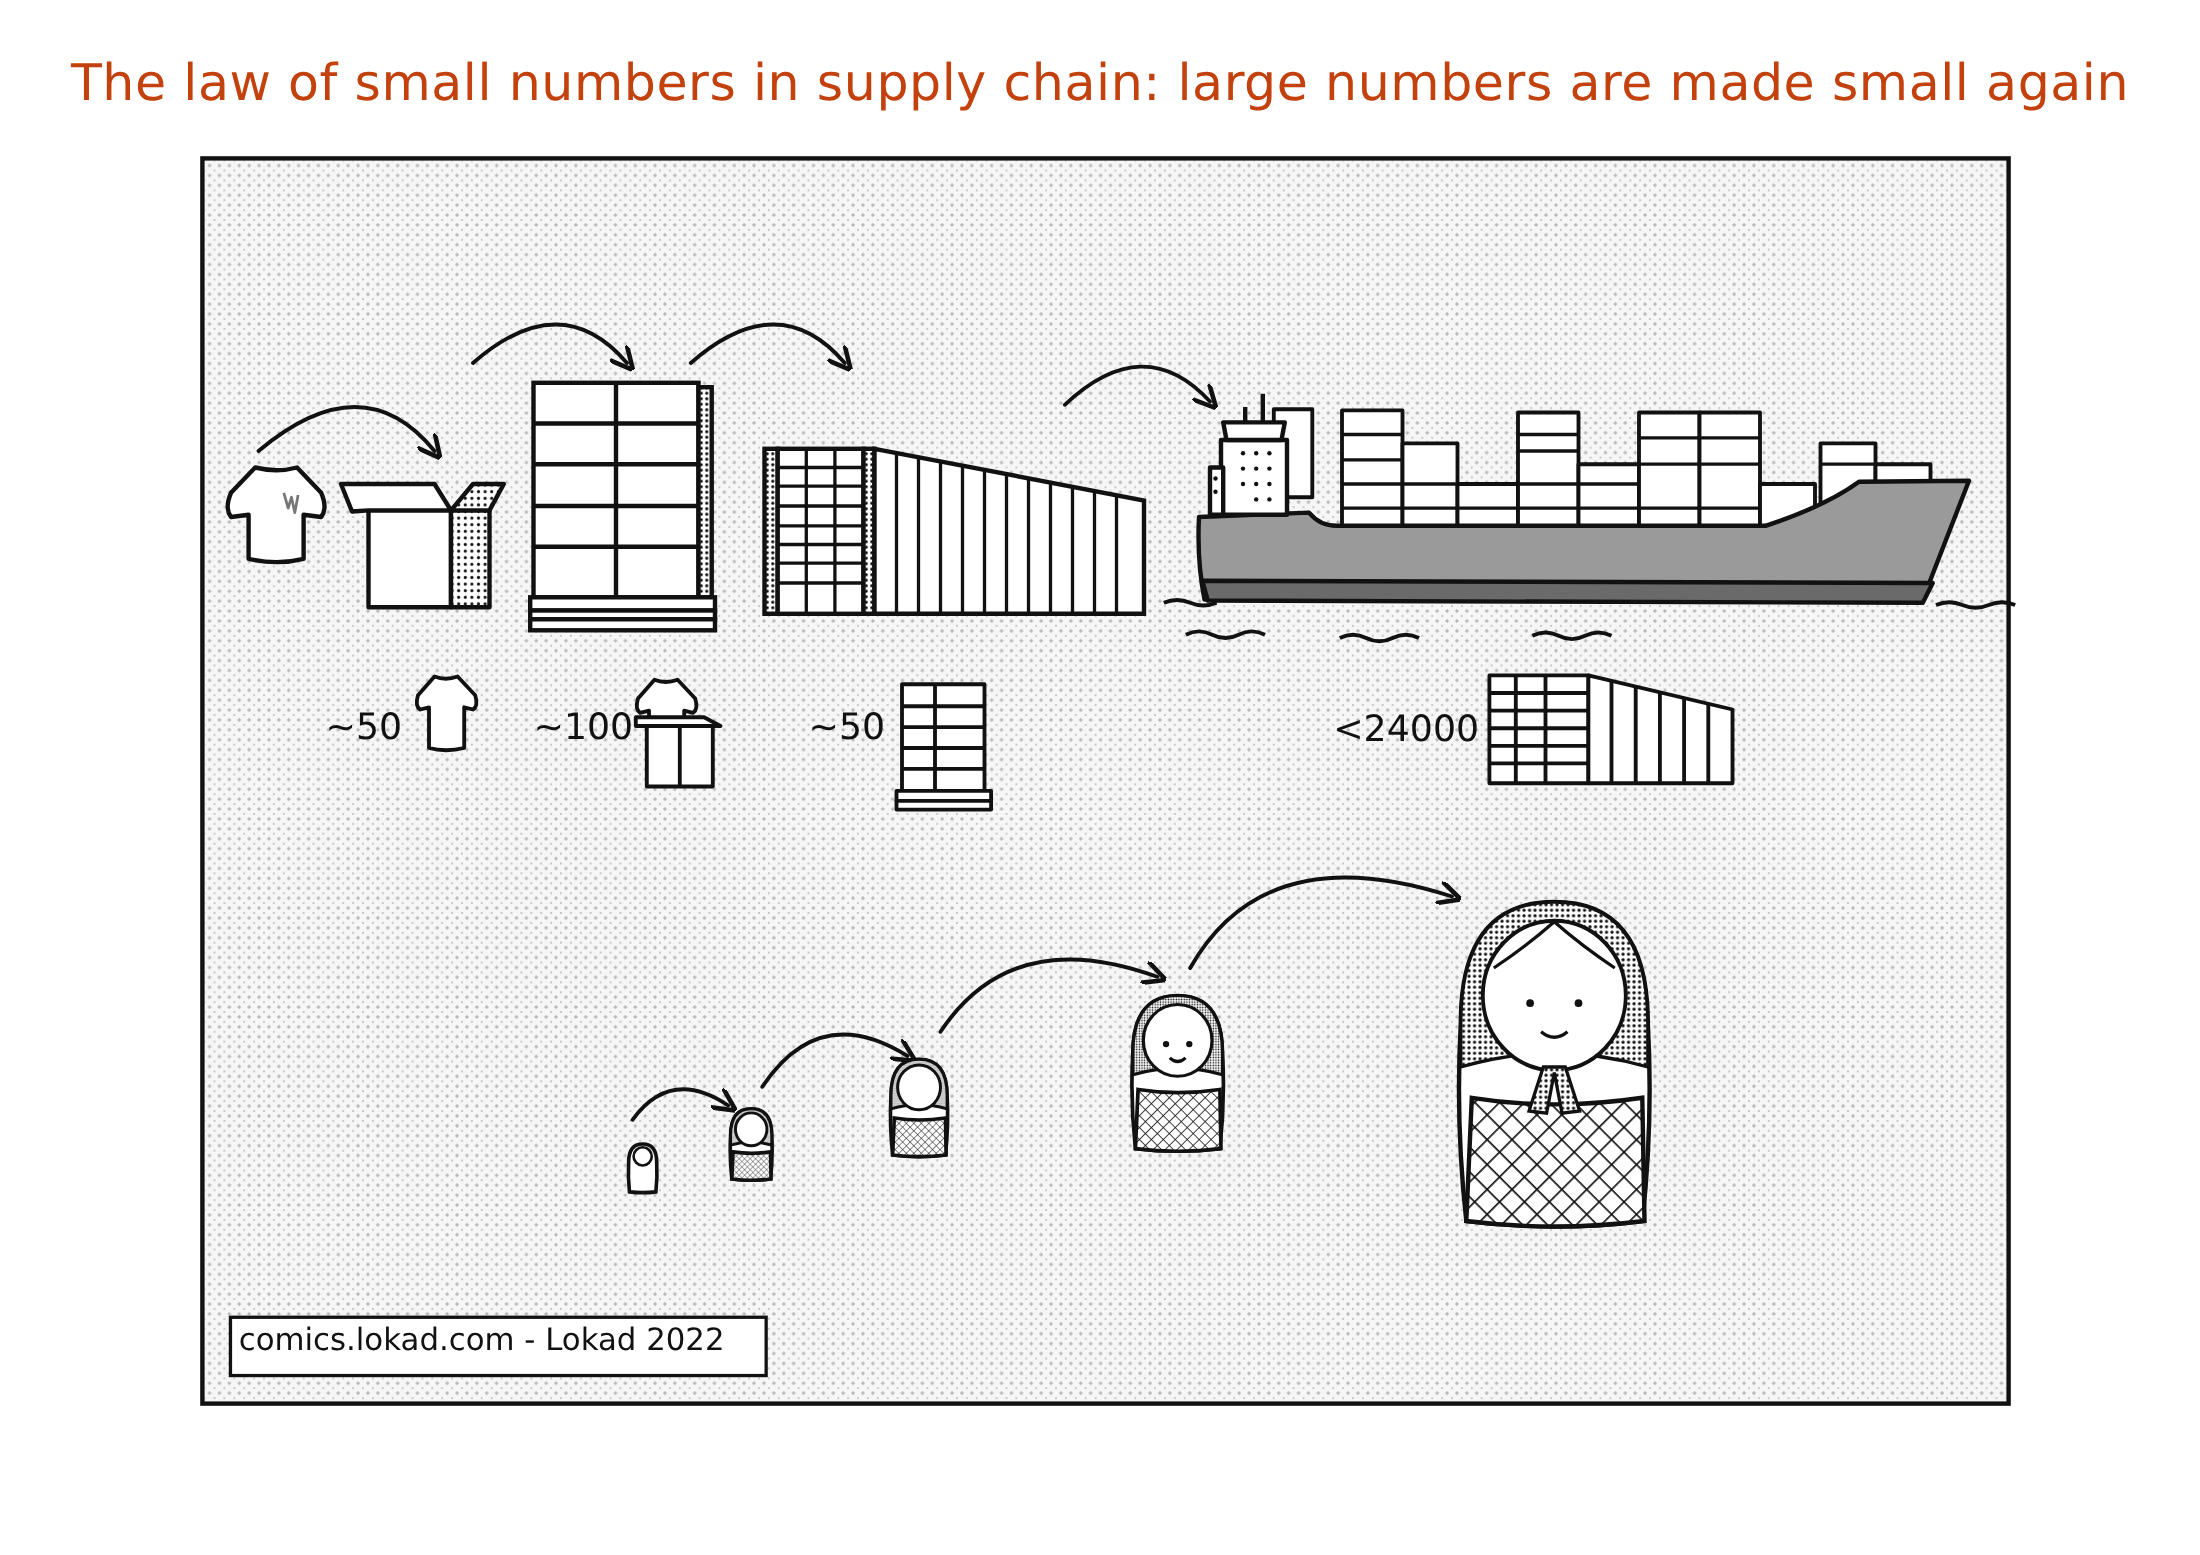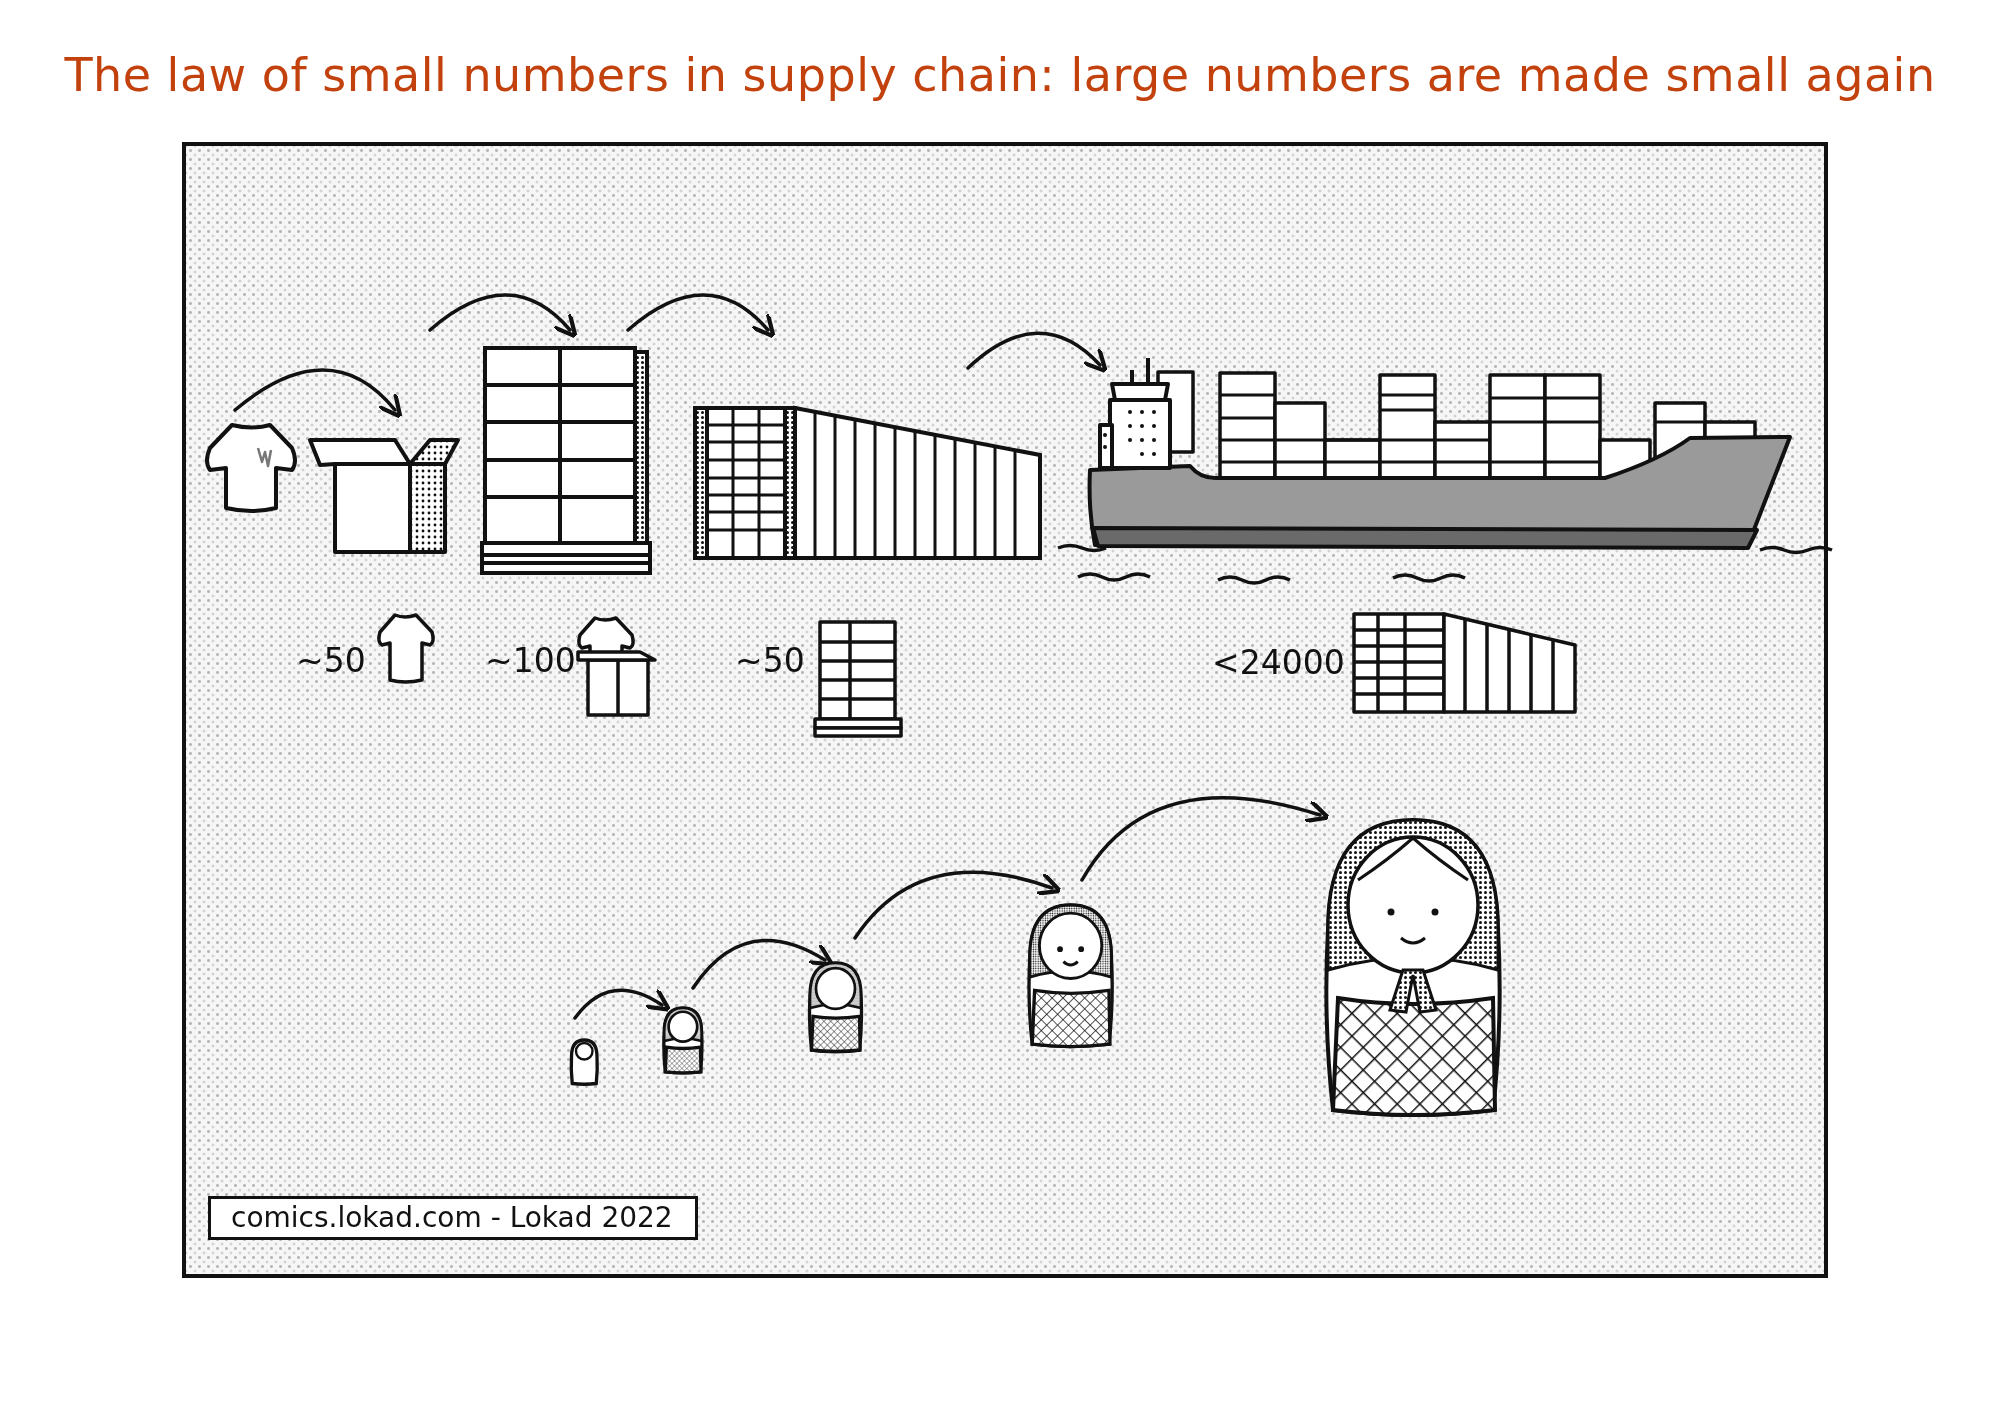--- a/index.html
+++ b/index.html
@@ -4,22 +4,22 @@
 <style>
   html, body { margin:0; padding:0; background:#ffffff; }
   body { width:2000px; height:1414px; position:relative; overflow:hidden; font-family:"DejaVu Sans", sans-serif; color:#111; }
   .title { position:absolute; left:0; top:48px; width:2000px; text-align:center; font-size:46px; letter-spacing:0.5px; color:#c2410c; font-family:"DejaVu Sans", sans-serif; }
   .panel { position:absolute; left:182px; top:142px; width:1646px; height:1136px; border:4px solid #111; box-sizing:border-box;
     background-color:#f6f6f6;
     background-image: radial-gradient(circle, #b8b8b8 1.3px, transparent 1.6px), radial-gradient(circle, #c9c9c9 1.1px, transparent 1.4px);
     background-size:9px 9px, 9px 9px; background-position:0 0, 4.5px 4.5px; }
   svg.art { position:absolute; left:0; top:0; width:2000px; height:1414px; }
   .lbl { position:absolute; font-size:33px; color:#111; font-family:"DejaVu Sans", sans-serif; }
-  .credit { position:absolute; left:208px; top:1196px; width:490px; height:44px; border:3px solid #111; background:#fff; box-sizing:border-box;
-    font-size:28px; line-height:38px; padding-left:20px; font-family:"DejaVu Sans", sans-serif; color:#111; }
+  .credit { position:absolute; left:208px; top:1196px; width:490px; height:56px; border:3px solid #111; background:#fff; box-sizing:border-box;
+    font-size:28px; line-height:38px; padding-left:6px; font-family:"DejaVu Sans", sans-serif; color:#111; }
 </style>
 </head>
 <body>
 
 <div class="title">The law of small numbers in supply chain: large numbers are made small again</div>
 
 <div class="panel"></div>
 
 <svg class="art" viewBox="0 0 2000 1414" xmlns="http://www.w3.org/2000/svg">
   <defs>

